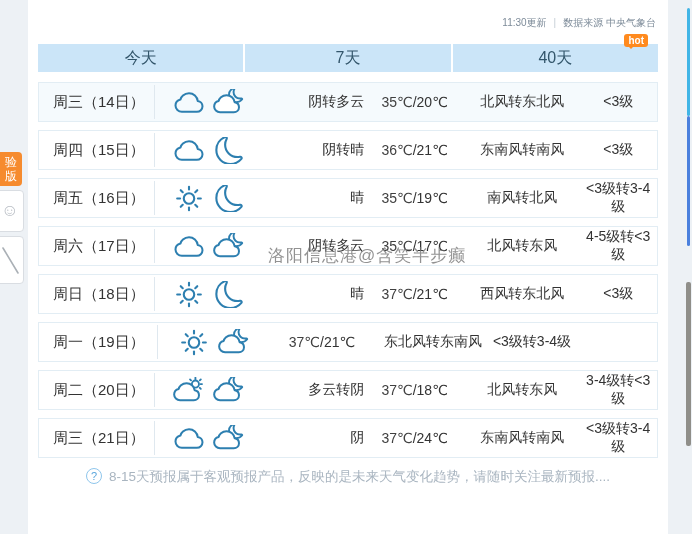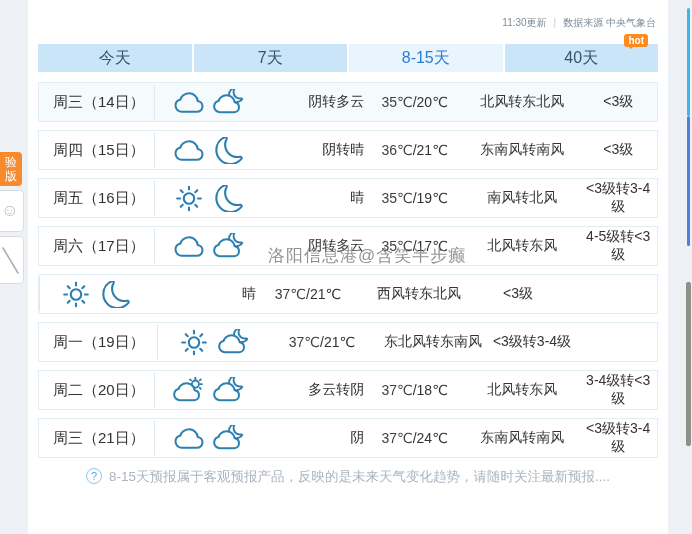--- a/index.html
+++ b/index.html
@@ -95,21 +95,20 @@
 
   <div class="topbar">
     <span class="meta">
       <span>11:30更新</span><span class="bar">|</span><span>数据来源 中央气象台</span>
     </span>
   </div>
 
   <div class="tabs">
     <div class="tab">今天</div>
     <div class="tab">7天</div>
-    <div class="tab active">8-15天</div>
     <div class="tab">
       <span>40天</span>
       <span class="hotbadge">hot</span>
     </div>
   </div>
 
   <div class="rows">
 
     <div class="row first">
       <span class="c-date">周三（14日）</span>
@@ -219,20 +218,21 @@
             </svg>
           </span>
       </span>
       <span class="c-weather">阴转多云</span>
       <span class="c-temp"><i class="hi">35℃</i><i class="lo">/17℃</i></span>
       <span class="c-wind">北风转东风</span>
       <span class="c-level">4-5级转&lt;3级</span>
     </div>
 
     <div class="row">
+      <span class="c-date">周日（18日）</span>
       <span class="vdiv"></span>
       <span class="c-icons">
         <span class="wicon">
             <svg viewBox="0 0 20 16">
               <g transform="translate(2,0)" fill="none" stroke="currentColor" stroke-width="1.25" stroke-linecap="round">
                 <circle cx="8" cy="8" r="3.1"></circle>
                 <line x1="8" y1="1" x2="8" y2="2.7"></line>
                 <line x1="8" y1="13.3" x2="8" y2="15"></line>
                 <line x1="1" y1="8" x2="2.7" y2="8"></line>
                 <line x1="13.3" y1="8" x2="15" y2="8"></line>

